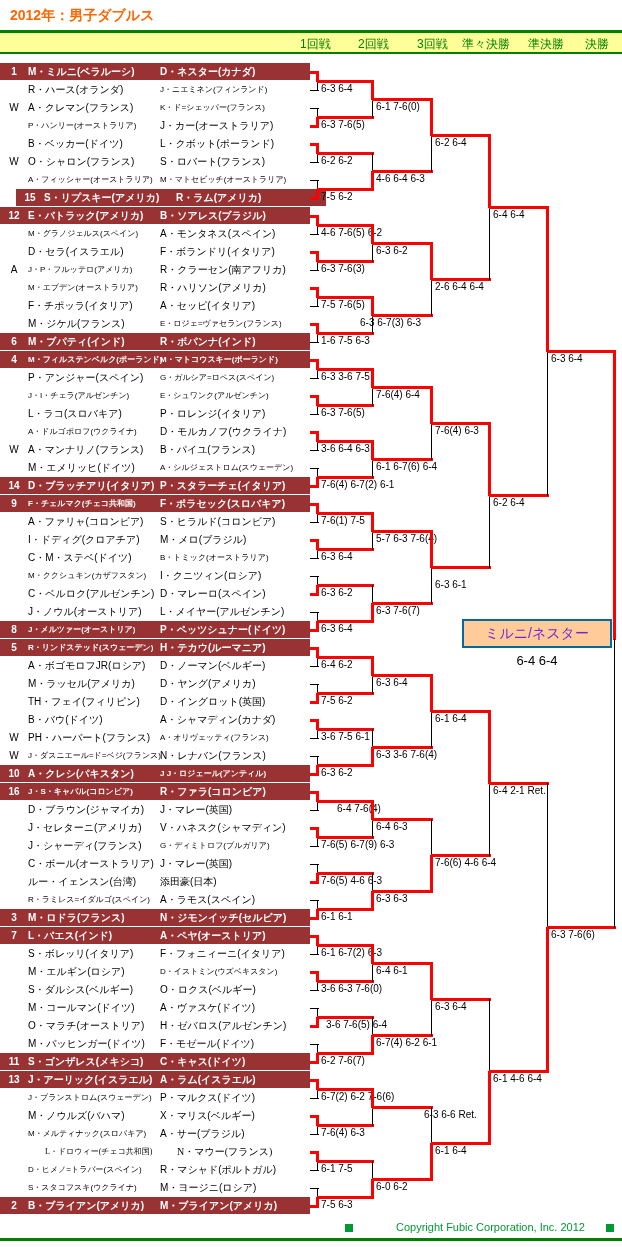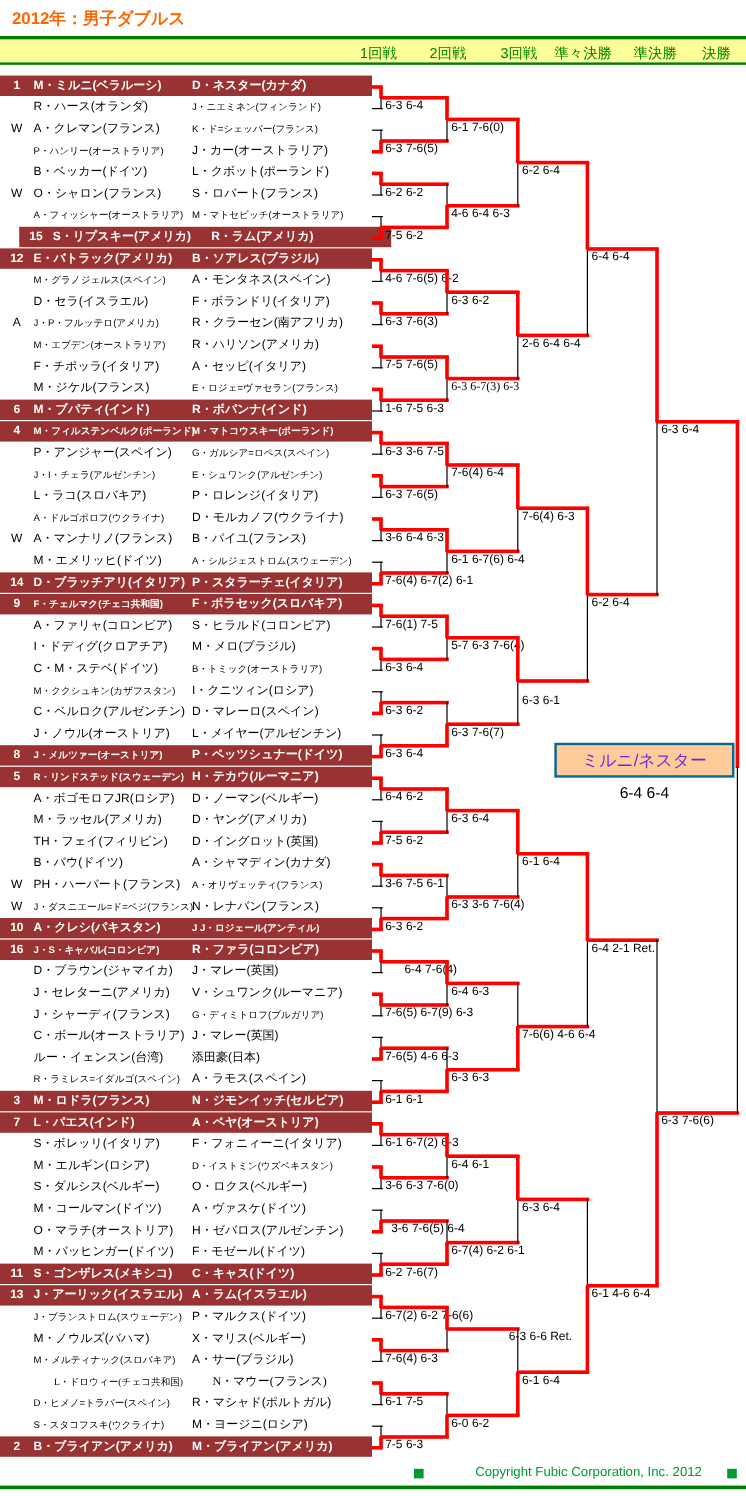--- a/index.html
+++ b/index.html
@@ -221,21 +221,21 @@
         <span class="mk">16</span>
         <span class="p1 sm">J・S・キャバル(コロンビア)</span>
         <span class="p2">R・ファラ(コロンビア)</span>
       </div>
       <div class="trow" style="left: 0px; top: 801px; width: 310px; height: 17px;">
         <span class="p1">D・ブラウン(ジャマイカ)</span>
         <span class="p2">J・マレー(英国)</span>
       </div>
       <div class="trow" style="left: 0px; top: 819px; width: 310px; height: 17px;">
         <span class="p1">J・セレターニ(アメリカ)</span>
-        <span class="p2">V・シュワンク(ルーマニア)</span>
+        <span class="p2">V・ハネスク(シャマディン)</span>
       </div>
       <div class="trow" style="left: 0px; top: 837px; width: 310px; height: 17px;">
         <span class="p1">J・シャーディ(フランス)</span>
         <span class="p2 sm">G・ディミトロフ(ブルガリア)</span>
       </div>
       <div class="trow" style="left: 0px; top: 855px; width: 310px; height: 17px;">
         <span class="p1">C・ボール(オーストラリア)</span>
         <span class="p2">J・マレー(英国)</span>
       </div>
       <div class="trow" style="left: 0px; top: 873px; width: 310px; height: 17px;">
@@ -519,21 +519,21 @@
       <div class="ln red" style="left: 371px; top: 171px; width: 3px; height: 19px;"></div>
       <div class="ln red" style="left: 372px; top: 170px; width: 61px; height: 3px;"></div>
       <div class="score" style="left: 376px; top: 173px;">4-6 6-4 6-3</div>
       <div class="ln red" style="left: 371px; top: 225px; width: 3px; height: 19px;"></div>
       <div class="ln blk" style="left: 372px; top: 243px; width: 1px; height: 19px;"></div>
       <div class="ln red" style="left: 372px; top: 242px; width: 61px; height: 3px;"></div>
       <div class="score" style="left: 376px; top: 245px;">6-3 6-2</div>
       <div class="ln red" style="left: 371px; top: 297px; width: 3px; height: 19px;"></div>
       <div class="ln blk" style="left: 372px; top: 315px; width: 1px; height: 19px;"></div>
       <div class="ln red" style="left: 372px; top: 314px; width: 61px; height: 3px;"></div>
-      <div class="score" style="left: 376px; top: 317px; font-family: Liberation Serif, serif;">6-3 6-7(3) 6-3</div>
+      <div class="score" style="left: 360px; top: 317px;">6-3 6-7(3) 6-3</div>
       <div class="ln red" style="left: 371px; top: 369px; width: 3px; height: 19px;"></div>
       <div class="ln blk" style="left: 372px; top: 387px; width: 1px; height: 19px;"></div>
       <div class="ln red" style="left: 372px; top: 386px; width: 61px; height: 3px;"></div>
       <div class="score" style="left: 376px; top: 389px;">7-6(4) 6-4</div>
       <div class="ln red" style="left: 371px; top: 441px; width: 3px; height: 19px;"></div>
       <div class="ln blk" style="left: 372px; top: 459px; width: 1px; height: 19px;"></div>
       <div class="ln red" style="left: 372px; top: 458px; width: 61px; height: 3px;"></div>
       <div class="score" style="left: 376px; top: 461px;">6-1 6-7(6) 6-4</div>
       <div class="ln red" style="left: 371px; top: 513px; width: 3px; height: 19px;"></div>
       <div class="ln blk" style="left: 372px; top: 531px; width: 1px; height: 19px;"></div>

